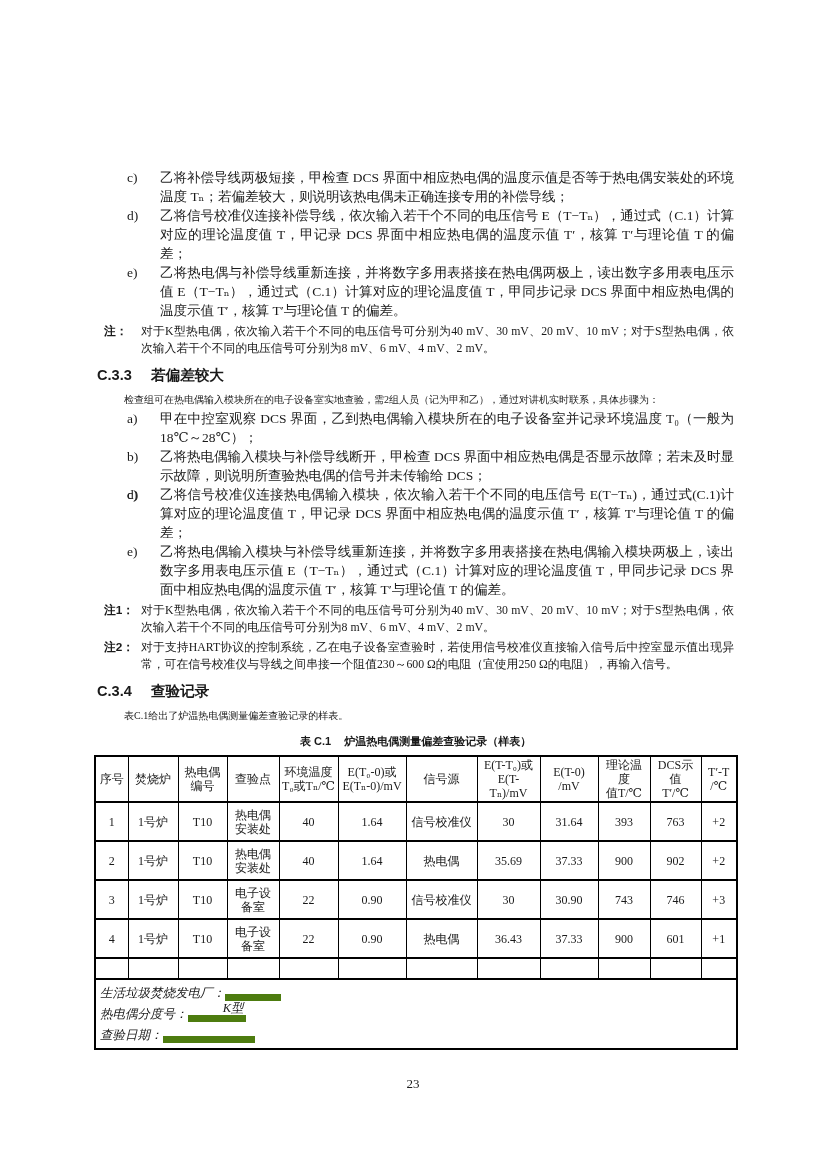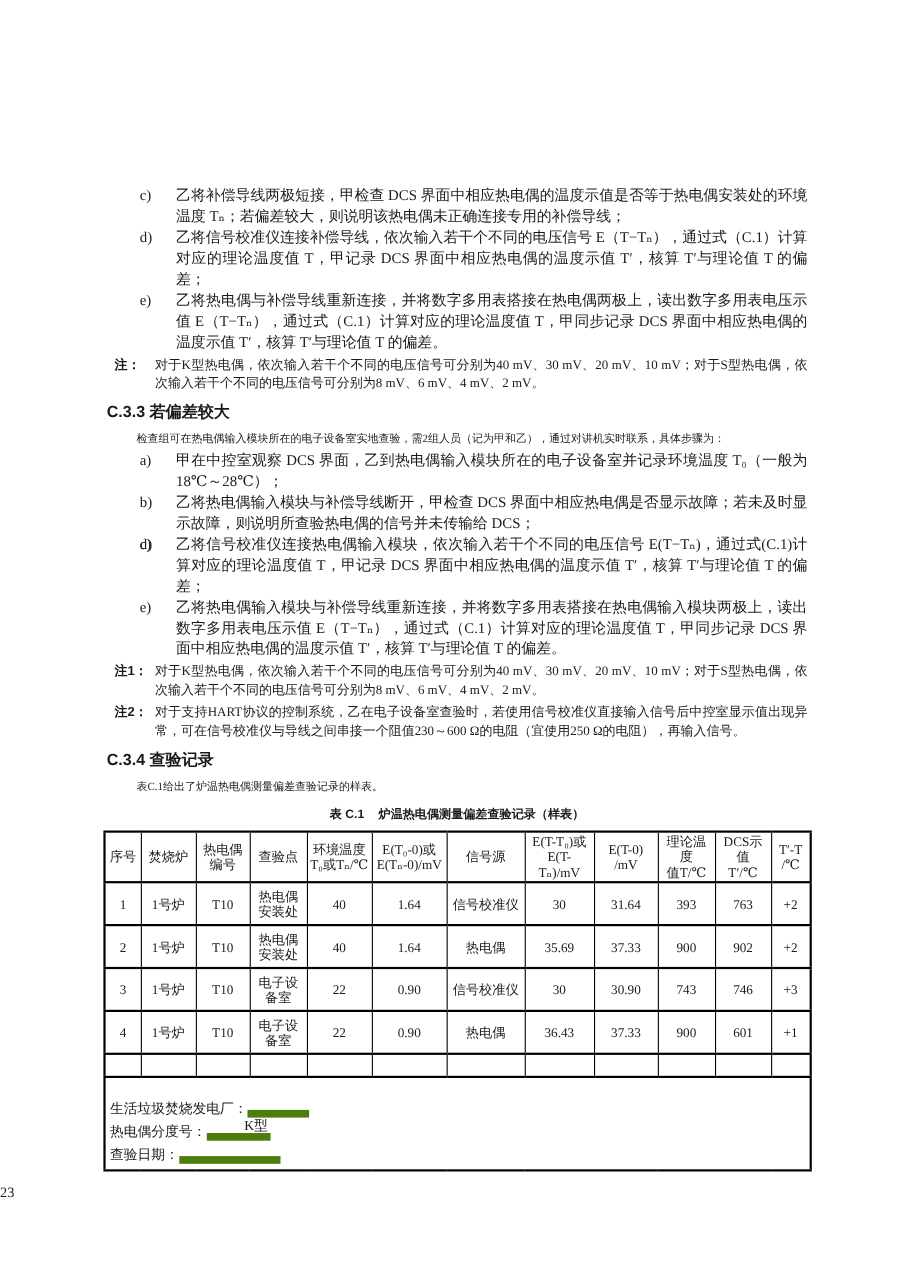--- a/index.html
+++ b/index.html
@@ -14,45 +14,45 @@
   .steps { list-style:none; margin:0; padding:0; font-size:13.5px; line-height:19px; text-align:justify; }
   .step { position:relative; padding-left:63px; }
   .step-label { position:absolute; left:30px; top:0; }
 
   
   .note { position:relative; margin:3px 0 0 0; padding-left:44px; font-size:11.8px; line-height:17px; text-align:justify; }
   .note-label { position:absolute; left:7px; top:0; font-family:"Liberation Sans","DejaVu Sans",sans-serif; font-weight:bold; }
 
   
   .heading { margin:9px 0 5px 0; font-family:"Liberation Sans","DejaVu Sans",sans-serif; font-weight:bold; font-size:14.6px; line-height:19px; }
-  .h-num { }
+  .h-num { margin-right:15px; }
 
   .para { margin:0; font-size:10px; line-height:19px; text-align:justify; }
   .para.indent { text-indent:27px; }
 
   .table-title { margin:8px 0 5px 0; text-align:center; font-family:"Liberation Sans","DejaVu Sans",sans-serif; font-weight:bold; font-size:11px; line-height:17px; }
   .table-title .t-label { margin-right:10px; }
 
   
   table.record-table { width:642px; margin-left:-3px; border-collapse:collapse; table-layout:fixed; border:2px solid #000; font-size:12px; }
   .record-table th, .record-table td {
     border:solid #000; border-width:2px 1px; padding:1px 2px;
     text-align:center; vertical-align:middle; font-weight:normal;
     white-space:pre-line; line-height:14px; overflow:hidden;
   }
   .record-table thead tr { height:40px; }
   .record-table tr.data-row { height:39px; }
   .record-table tr.empty-row { height:21px; }
   .record-table td.table-footer-cell {
-    text-align:left; white-space:normal; padding:15px 4px 5px 4px; line-height:16px; font-size:12.5px;
+    text-align:left; white-space:normal; padding:0 4px 5px 4px; line-height:16px; font-size:12.5px;font-style:italic;
   }
   .footer-line { white-space:nowrap; }
   .blank { display:inline-block; border-bottom:7px solid #4d7c0f; height:14px; vertical-align:bottom; padding:0 2px; line-height:15px; text-align:right; }
 
-  .page-number { position:absolute; top:1076px; left:0; width:100%; font-size:13px; }
+  .page-number { position:absolute; top:1076px; left:0; width:100%; text-align:center; font-size:13px; }
 </style>
 </head>
 <body>
 
 <div class="page">
   <main class="content">
 
     <ol class="steps">
       <li class="step">
         <span class="step-label">c)</span>

